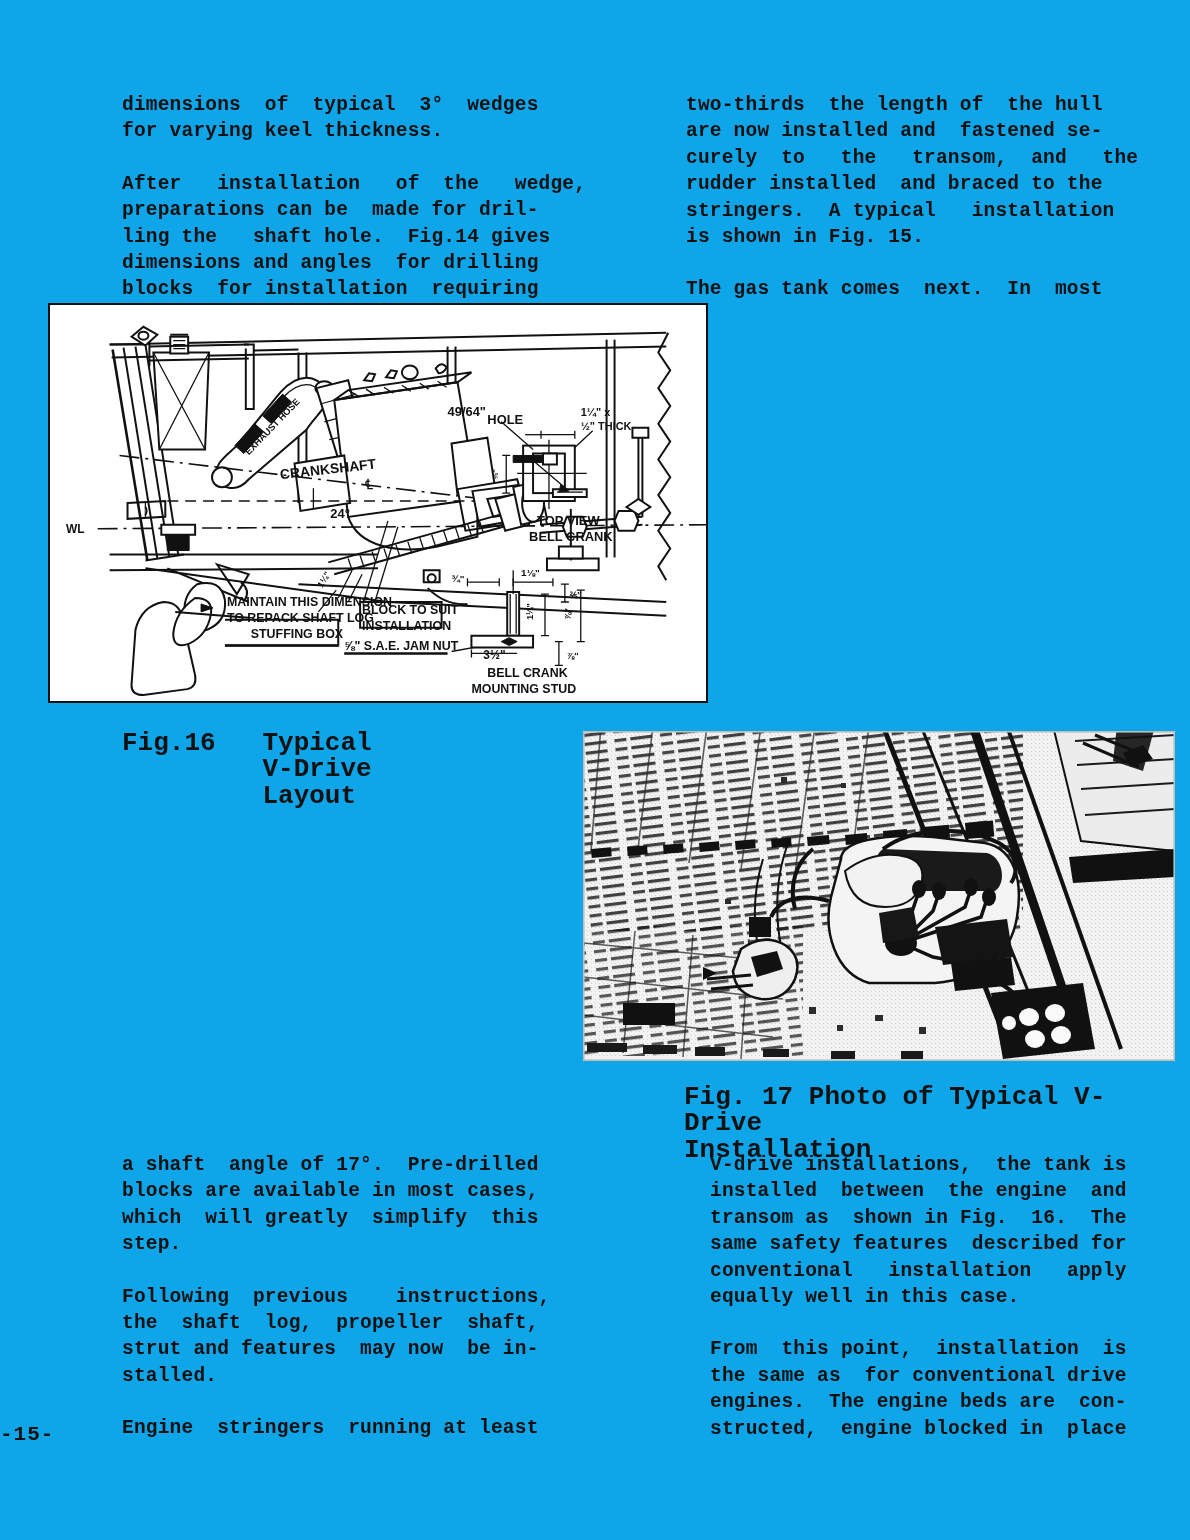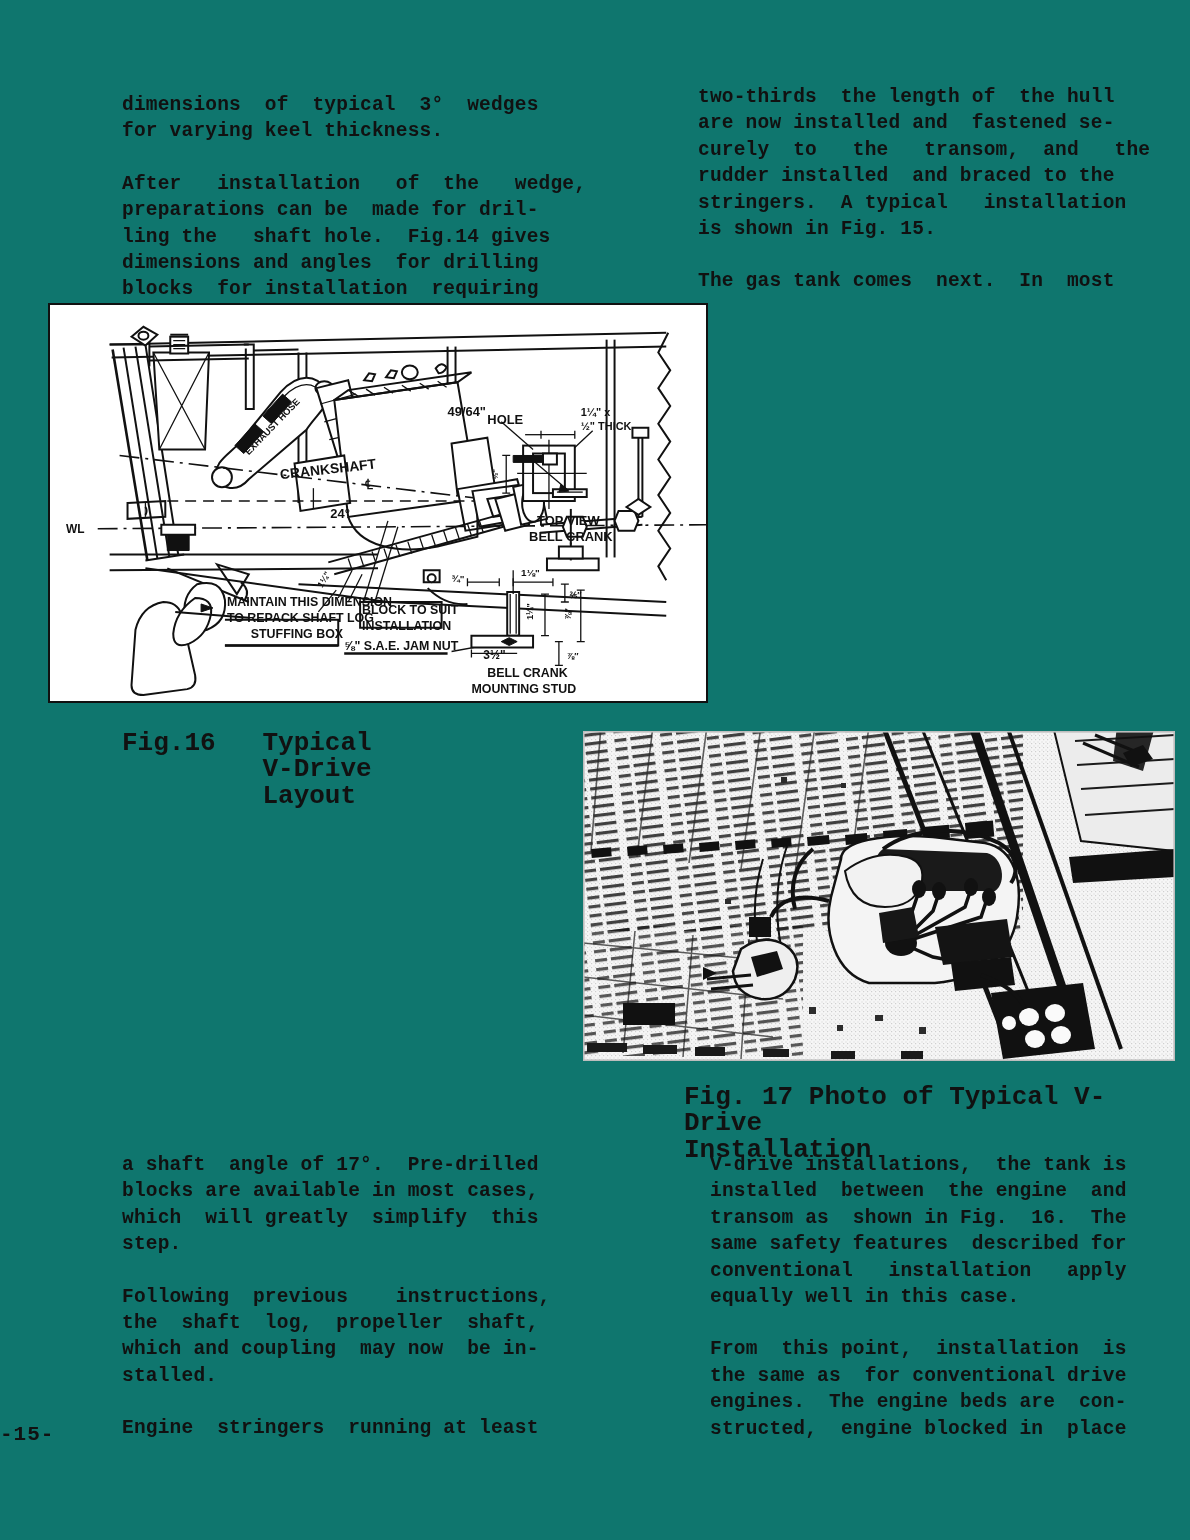--- a/index.html
+++ b/index.html
@@ -12,42 +12,42 @@
     width: 1190px;
     height: 1540px;
     position: relative;
     font-family: "Liberation Mono", "DejaVu Sans Mono", monospace;
     color: #1a1a1a;
     overflow: hidden;
   }
   .page {
     position: absolute;
     inset: 0;
-    background: #0f766e;
+    background: #0ea5e9;
   }
 
   
   .col {
     position: absolute;
     font-size: 19.5px;
     line-height: 26.4px;
     letter-spacing: 0.2px;
     font-weight: 700;
     text-align: justify;
     text-align-last: left;
     color: #111;
   }
   .col p {
     margin: 0 0 26px 0;
     white-space: pre-wrap;
   }
   .col p:last-child { margin-bottom: 0; }
 
   #col-top-left  { left: 122px;  top: 92px;  width: 500px; }
-  #col-top-right { left: 686px;  top: 84px;  width: 490px; margin-left: 12px; }
+  #col-top-right { left: 686px;  top: 92px;  width: 490px; }
   #col-bot-left  { left: 122px;  top: 1152px; width: 500px; }
   #col-bot-right { left: 710px;  top: 1152px; width: 494px; }
 
   
   #fig16-frame {
     position: absolute;
     left: 48px;
     top: 303px;
     width: 660px;
     height: 400px;
@@ -527,21 +527,21 @@
   <div class="cap" id="fig17-caption">Fig. 17   Photo of Typical V-Drive
           Installation</div>
 
   <div class="col" id="col-bot-left">
     <p>a shaft  angle of 17°.  Pre-drilled
 blocks are available in most cases,
 which  will greatly  simplify  this
 step.</p>
     <p>Following  previous    instructions,
 the  shaft  log,  propeller  shaft,
-which and coupling  may now  be in-
+strut and features  may now  be in-
 stalled.</p>
     <p>Engine  stringers  running at least</p>
   </div>
 
   <div class="col" id="col-bot-right">
     <p>V-drive installations,  the tank is
 installed  between  the engine  and
 transom as  shown in Fig.  16.  The
 same safety features  described for
 conventional   installation   apply

